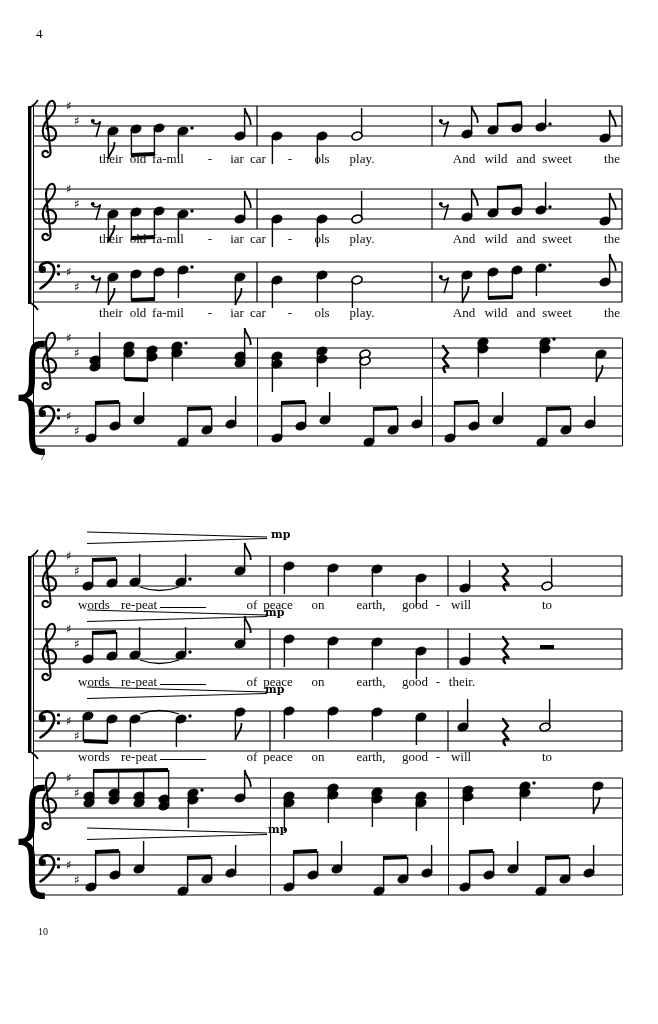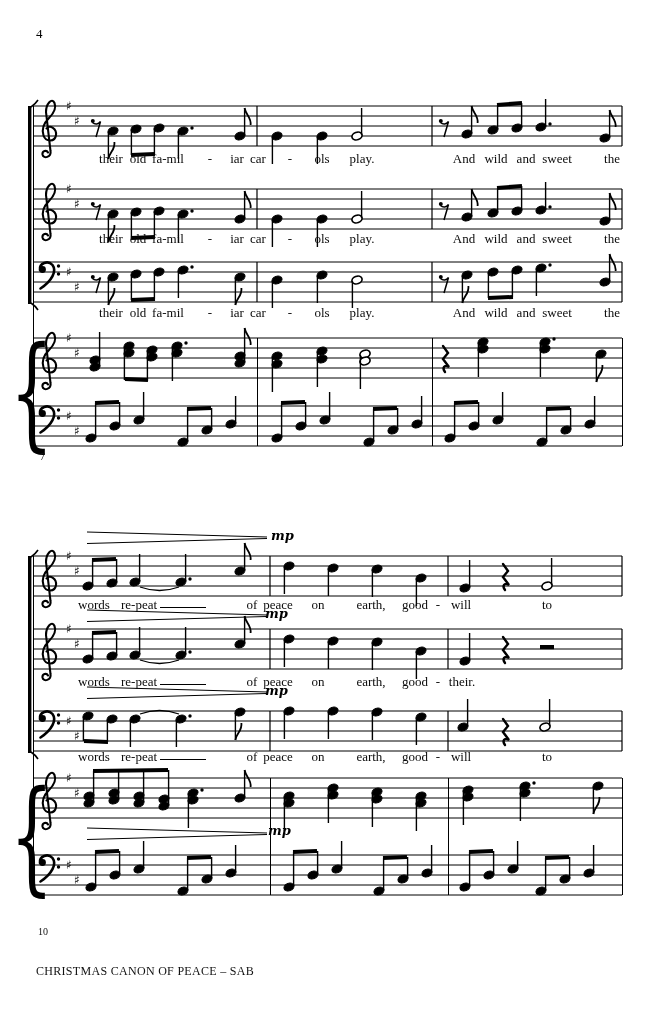--- a/index.html
+++ b/index.html
@@ -3,21 +3,21 @@
 <meta charset="utf-8">
 <style>
   html,body{margin:0;padding:0;background:#e8e8e8;}
   .page{position:relative;width:658px;height:1024px;background:#ffffff;margin:0 auto;
         font-family:"Liberation Serif",serif;color:#000;overflow:hidden;}
   .page-num{position:absolute;left:36px;top:26px;font-size:13px;}
   .mnum{position:absolute;font-size:10px;color:#111;}
   .footer{position:absolute;left:36px;top:964px;font-size:12px;letter-spacing:.3px;color:#111;}
   .lyric{position:absolute;transform:translateX(-50%);font-size:13px;white-space:nowrap;color:#0a0a0a;}
   .lyric-extender{position:absolute;height:1px;background:#000;}
-  .dyn{position:absolute;font-family:"DejaVu Serif",serif;font-style:italic;font-weight:bold;font-size:13px;}
+  .dyn{position:absolute;font-family:"DejaVu Serif",serif;font-weight:bold;font-size:11px;}
   .vline{position:absolute;width:1px;background:#000;}
   .brace{position:absolute;font-family:"DejaVu Serif",serif;font-size:124px;line-height:1;
          transform:scaleX(.55);transform-origin:0 50%;}
   svg.staff{position:absolute;overflow:visible;}
   svg.deco{position:absolute;overflow:visible;}
 </style>
 </head>
 <body>
 
 <div class="page">
@@ -666,14 +666,13 @@
 
   <div class="dyn" style="left:271px;top:528px;">mp</div>
   <div class="dyn" style="left:265px;top:606px;">mp</div>
   <div class="dyn" style="left:265px;top:683px;">mp</div>
   <div class="dyn" style="left:268px;top:823px;">mp</div>
 
   <div class="lyric-extender" style="left:160px;top:607px;width:46px;"></div>
   <div class="lyric-extender" style="left:160px;top:684px;width:46px;"></div>
   <div class="lyric-extender" style="left:160px;top:759px;width:46px;"></div>
 
-  <div class="footer">CHRISTMAS CANON OF PEACE – SAB</div>
 </div>
 
 </body></html>

